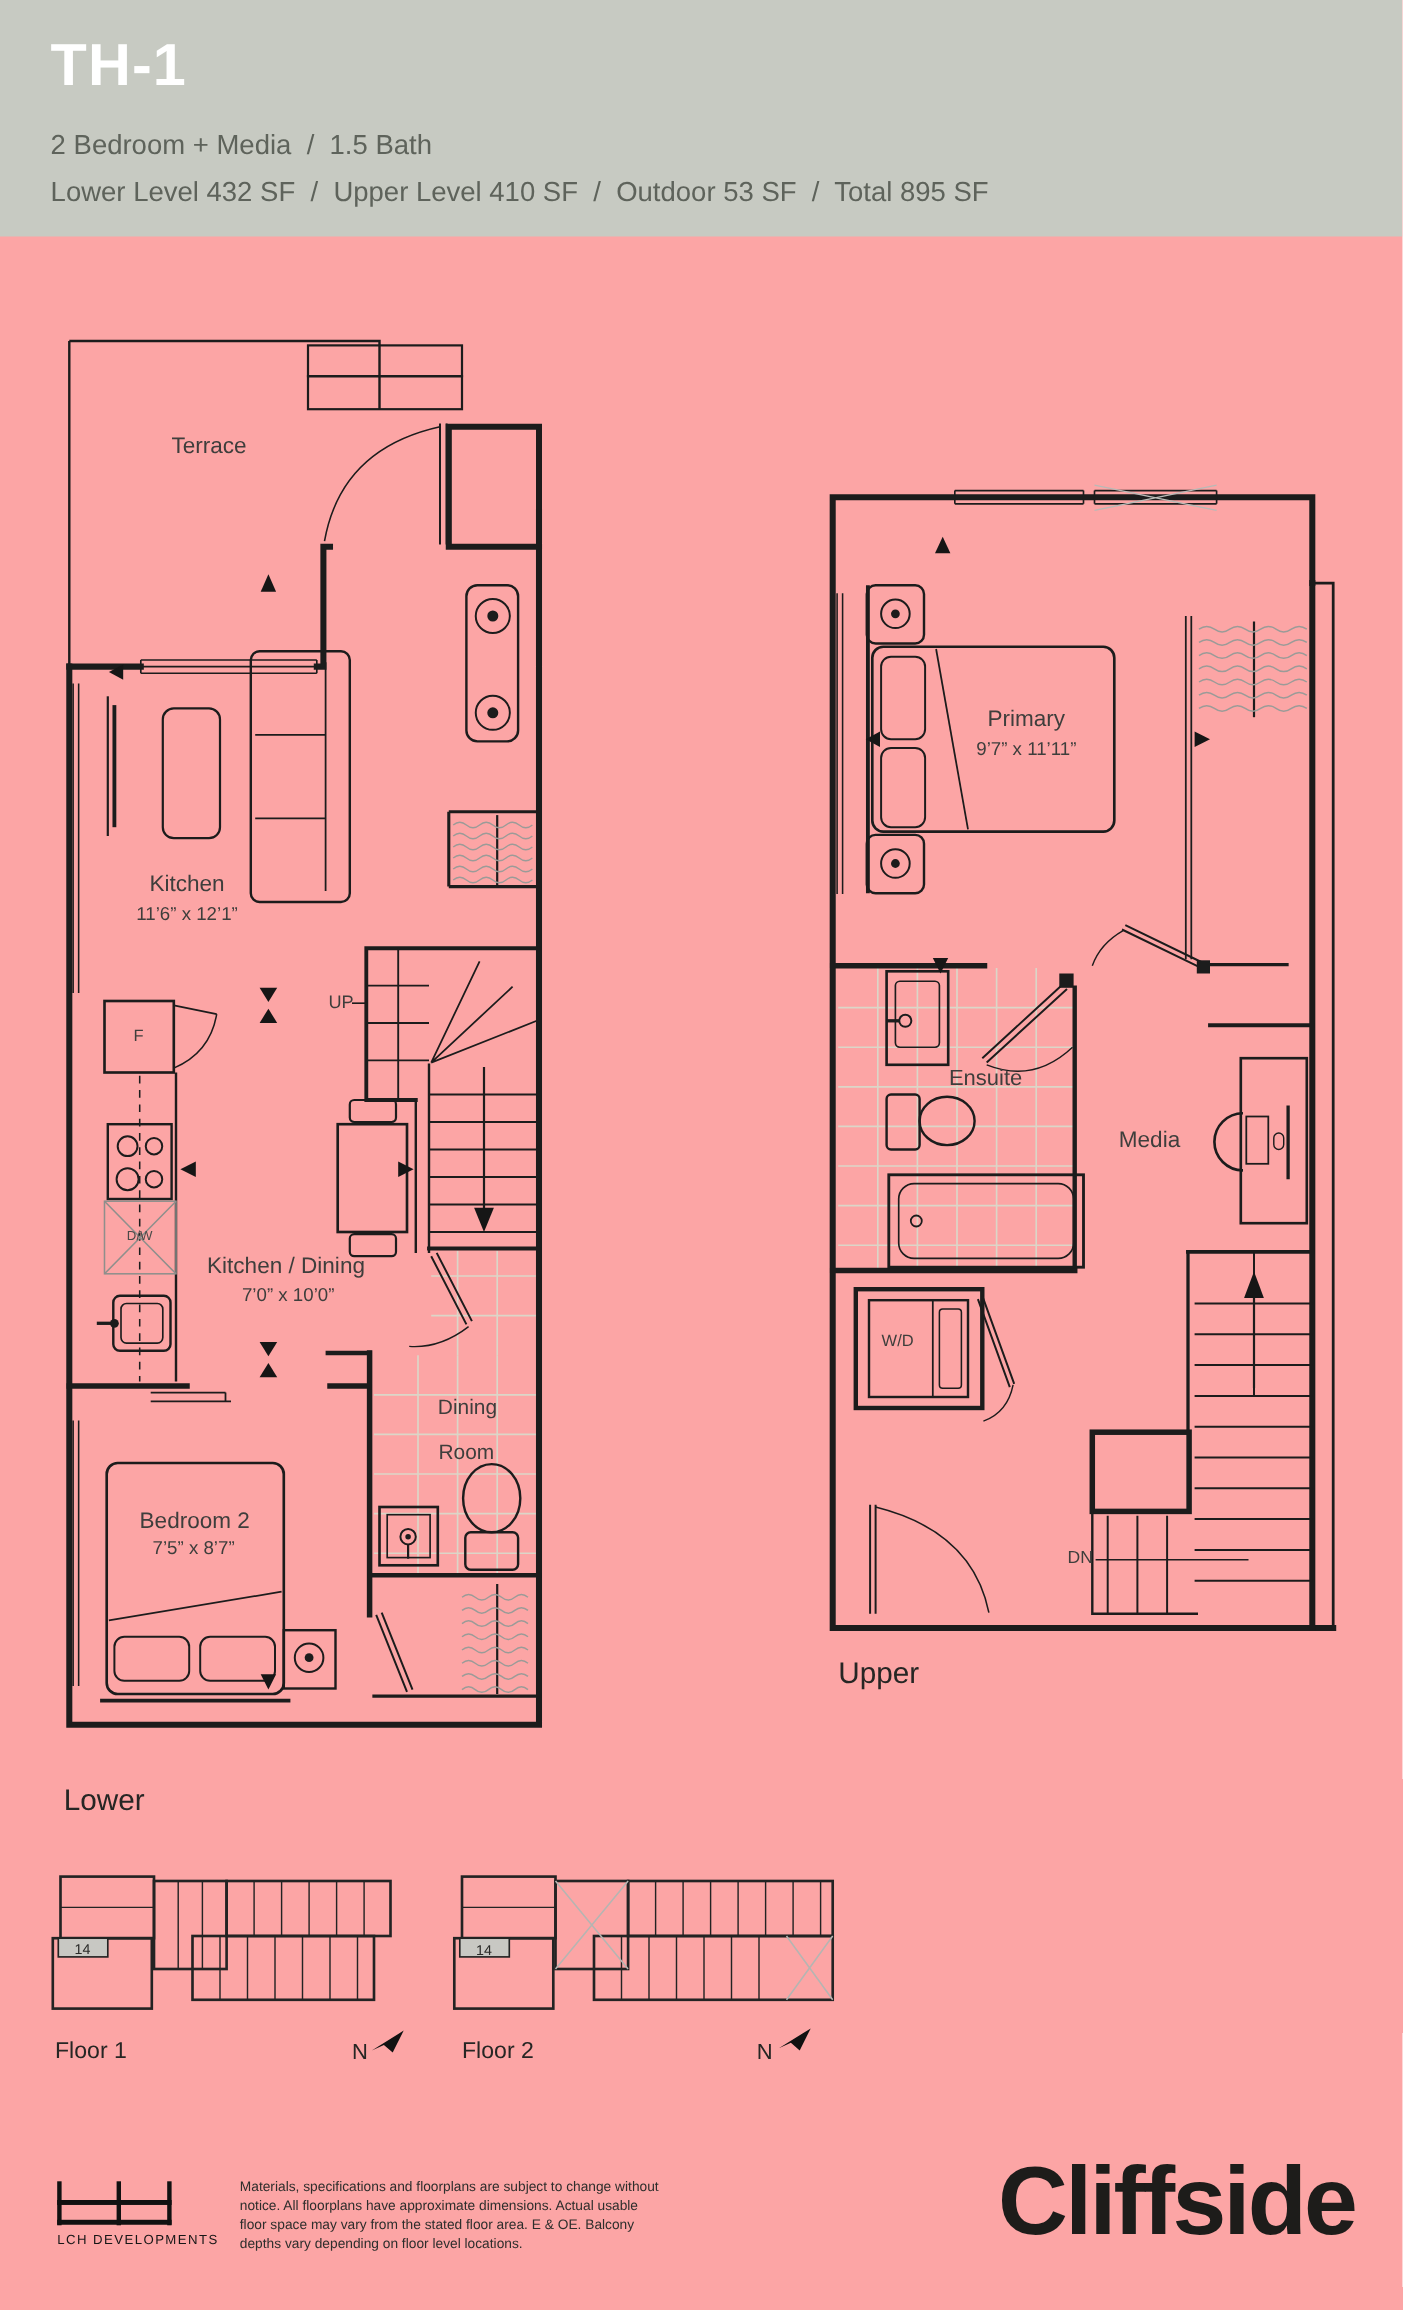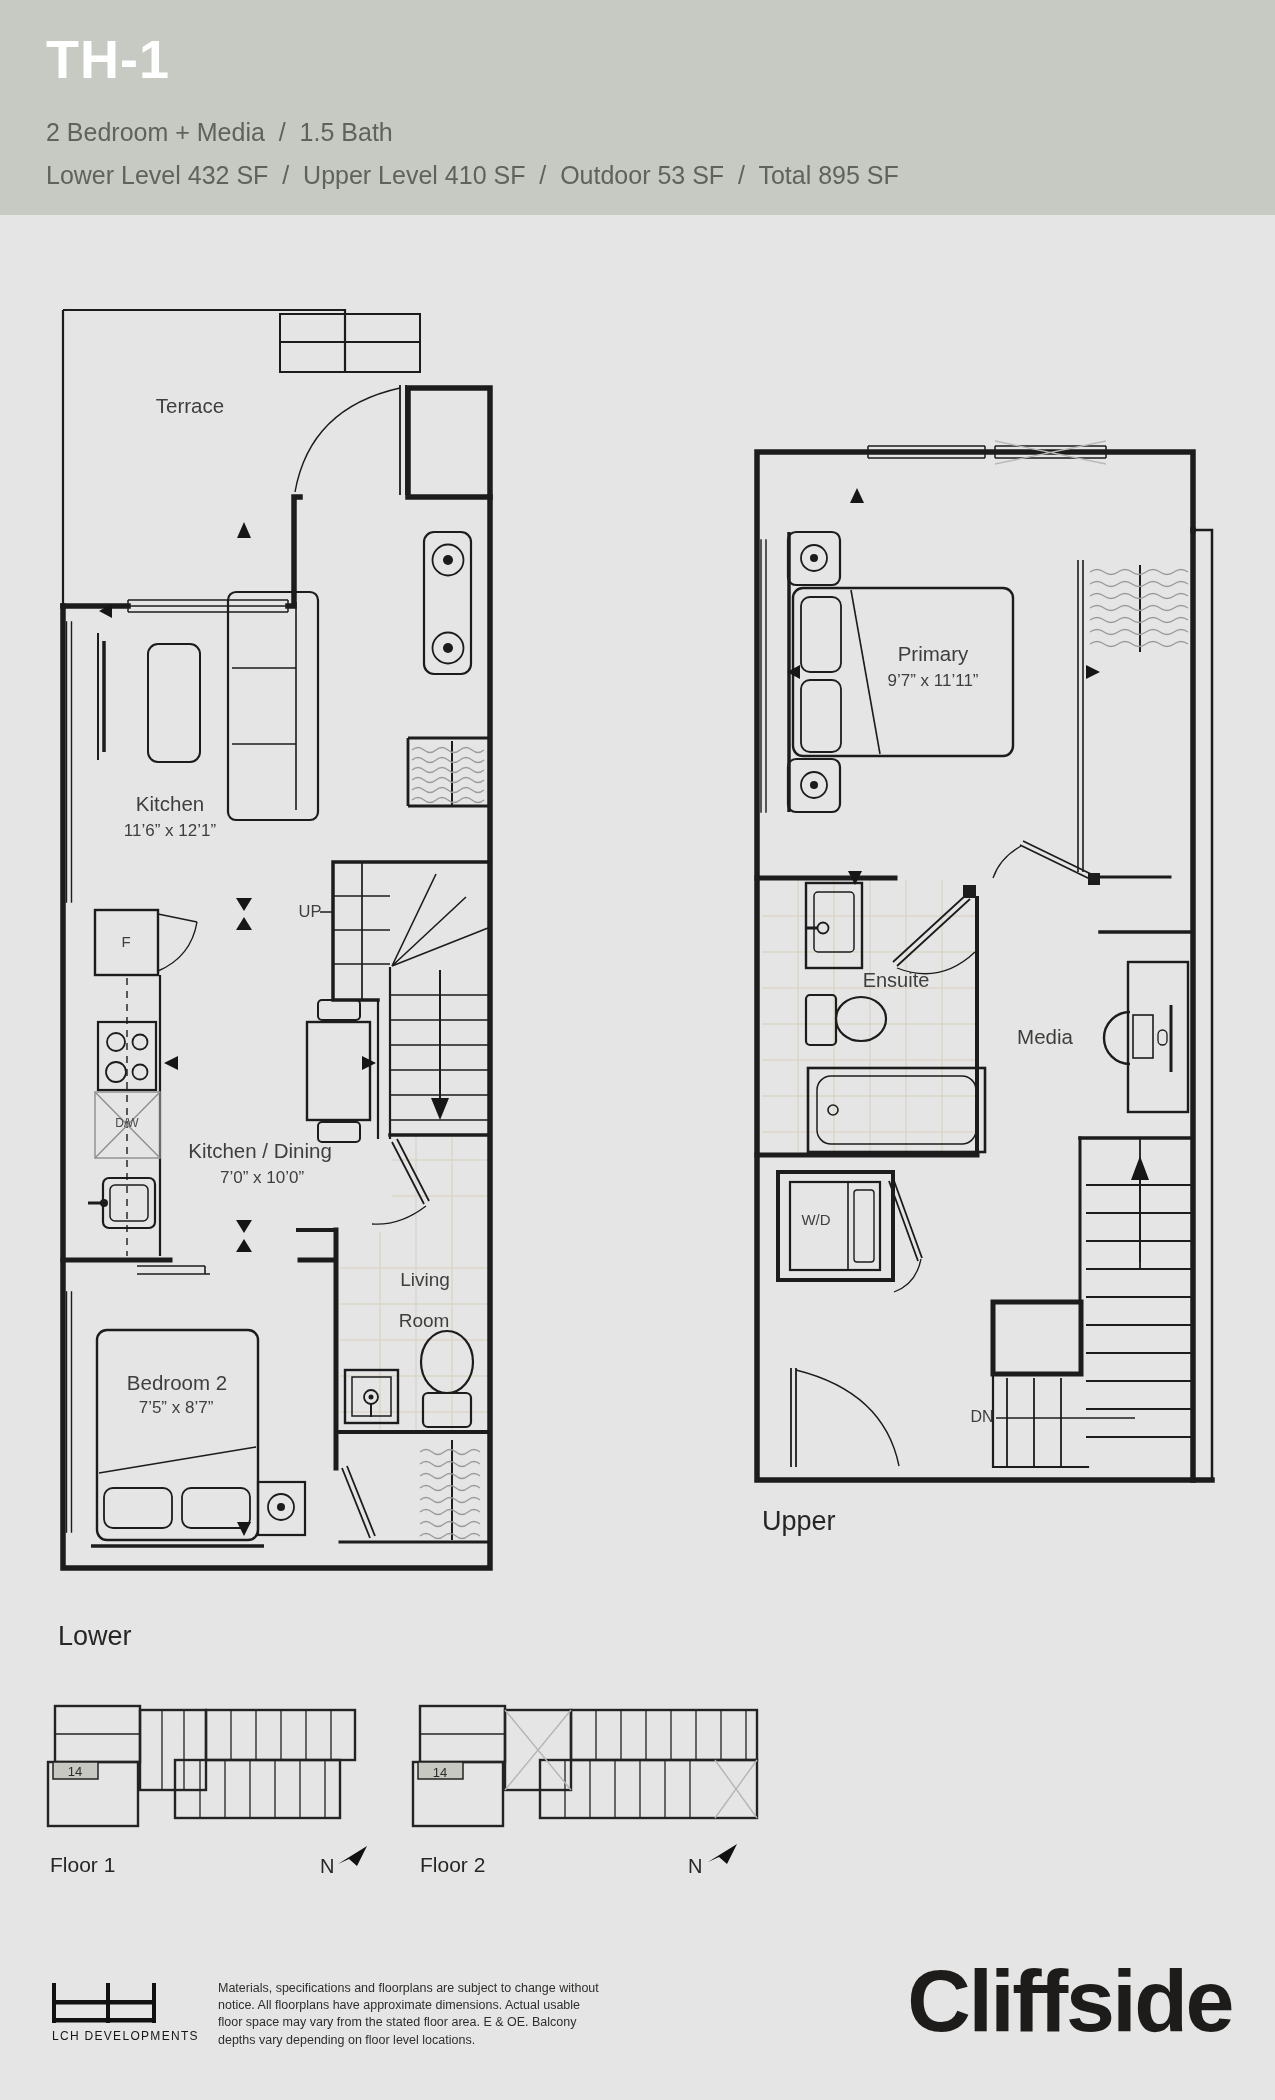--- a/index.html
+++ b/index.html
@@ -1,16 +1,16 @@
 <!DOCTYPE html>
 <html><head>
 <meta charset="utf-8">
 <style>
   html,body{margin:0;padding:0;background:#fff;}
-  #page{position:relative;width:1275px;height:2100px;background:#e5e5e5;overflow:hidden;
+  #page{position:relative;width:1275px;height:2100px;background:#fca5a5;overflow:hidden;
         font-family:"Liberation Sans",sans-serif;}
   #header{position:absolute;left:0;top:0;width:1275px;height:215px;background:#c7cac2;}
   #header .title{position:absolute;left:46px;top:28px;font-size:54px;font-weight:600;color:#ffffff;letter-spacing:1px;}
   #header .sub{position:absolute;left:46px;color:#5e635b;font-size:25px;white-space:pre;}
   .lbl{position:absolute;color:#3e3e3c;white-space:nowrap;line-height:1;}
   .ctr{transform:translateX(-50%);}
   .room{font-size:20.5px;}
   .dims{font-size:17px;}
   .level{font-size:27px;color:#262624;}
   .floorlbl{font-size:21px;color:#262624;}
@@ -313,21 +313,21 @@
   </svg>
 
   <div class="lbl room ctr" style="left:190px;top:396px;">Terrace</div>
   <div class="lbl room ctr" style="left:170px;top:794px;">Kitchen</div>
   <div class="lbl dims ctr" style="left:170px;top:822px;">11’6” x 12’1”</div>
   <div class="lbl ctr" style="left:310px;top:903px;font-size:16.5px;">UP</div>
   <div class="lbl ctr" style="left:126px;top:934px;font-size:15px;">F</div>
   <div class="lbl ctr" style="left:127px;top:1117px;font-size:12px;color:#4a4a48;">D/W</div>
   <div class="lbl room ctr" style="left:260px;top:1141px;">Kitchen / Dining</div>
   <div class="lbl dims ctr" style="left:262px;top:1169px;">7’0” x 10’0”</div>
-  <div class="lbl ctr" style="left:425px;top:1270px;font-size:19px;">Living</div>
+  <div class="lbl ctr" style="left:425px;top:1270px;font-size:19px;">Dining</div>
   <div class="lbl ctr" style="left:424px;top:1295px;font-size:19px;margin-top:16px;">Room</div>
   <div class="lbl room ctr" style="left:177px;top:1373px;">Bedroom 2</div>
   <div class="lbl dims ctr" style="left:176px;top:1399px;">7’5” x 8’7”</div>
   <div class="lbl level" style="left:58px;top:1623px;">Lower</div>
 
   <div class="lbl room ctr" style="left:933px;top:644px;">Primary</div>
   <div class="lbl dims ctr" style="left:933px;top:672px;">9’7” x 11’11”</div>
   <div class="lbl ctr" style="left:896px;top:970px;font-size:20px;">Ensuite</div>
   <div class="lbl room ctr" style="left:1045px;top:1027px;">Media</div>
   <div class="lbl ctr" style="left:816px;top:1212px;font-size:15px;">W/D</div>

